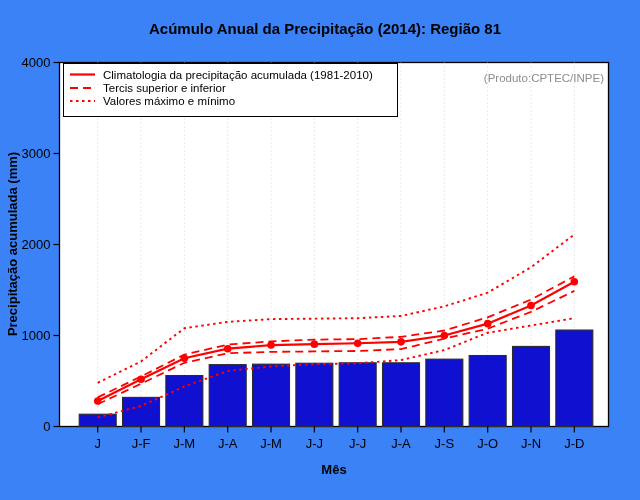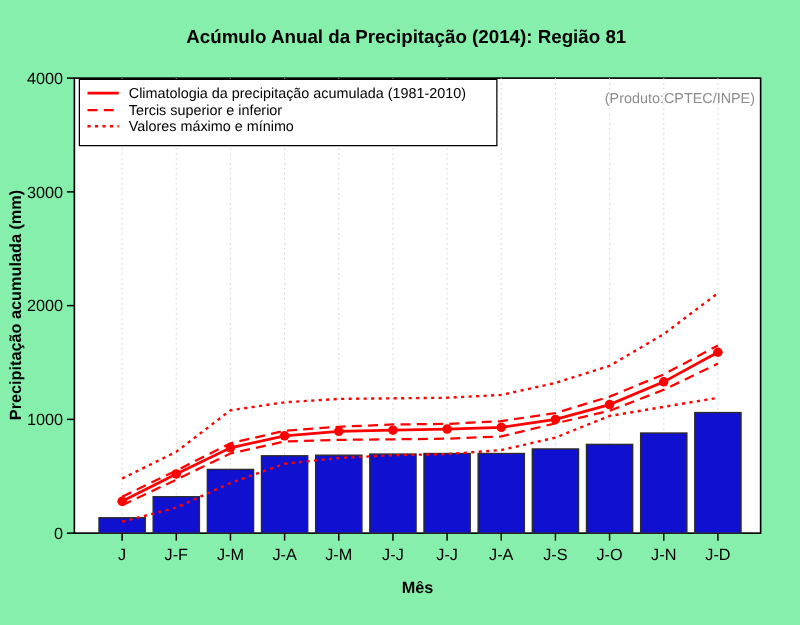--- a/index.html
+++ b/index.html
@@ -1,16 +1,16 @@
 <!DOCTYPE html>
 <html style="--bar-fill: #1010d0; --line-color: #ff0000;"><head>
 <meta charset="utf-8">
 <style>
   html,body{margin:0;padding:0;background:#ffffff;}
-  .page{width:640px;height:500px;background:#86efac;position:relative;overflow:hidden;}
+  .page{width:640px;height:500px;background:#3b82f6;position:relative;overflow:hidden;}
   svg text{font-family:"Liberation Sans",sans-serif;fill:#000000;}
   .title{font-size:15px;font-weight:bold;}
   .axis-label{font-size:13px;font-weight:bold;}
   .tick-label{font-size:13px;}
   .legend-text{font-size:11.5px;}
   .annotation{font-size:11.5px;fill:#8c8c8c;}
   .plot-border{fill:#ffffff;stroke:#000000;stroke-width:1.3;}
   .legend-box{fill:#ffffff;stroke:#000000;stroke-width:1;}
   .grid-line{stroke:#cdcdcd;stroke-width:0.9;stroke-dasharray:1 3;}
   .axis-tick{stroke:#000000;stroke-width:1.2;}

